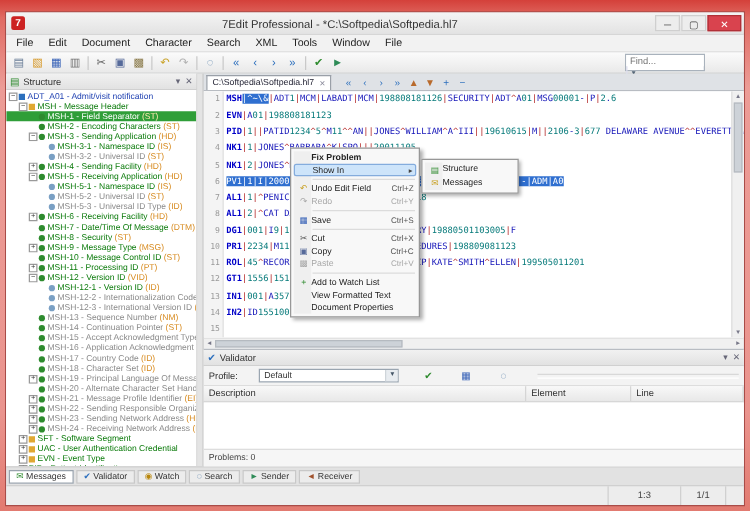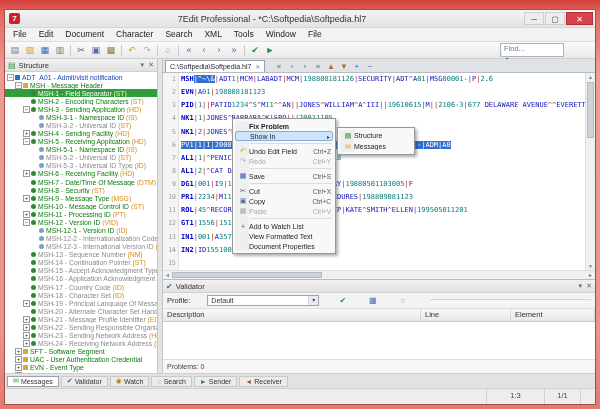--- a/index.html
+++ b/index.html
@@ -460,22 +460,22 @@
               <span>Default</span>
               <span class="cara">▾</span>
             </span>
             <span class="vbtn" style="color:#2e8b2e">✔</span>
             <span class="vbtn" style="color:#3a64b8">▦</span>
             <span class="vbtn" style="color:#336699">◌</span>
             <span class="vgroove"></span>
           </div>
           <div class="vcols" id="vcols">
               <div class="vcol" style="width: 258px;">Description</div>
+              <div class="vcol" style="width: 84px;">Element</div>
               <div class="vcol" style="flex: 1 1 0%;">Line</div>
-              <div class="vcol" style="width: 84px;">Element</div>
             </div>
           <div class="vbody"></div>
           <div class="vstatus">
             <span>Problems: 0</span>
           </div>
         </div>
       </div>
     </div>
 
     <div class="bottomtabs" id="bottomtabs">

